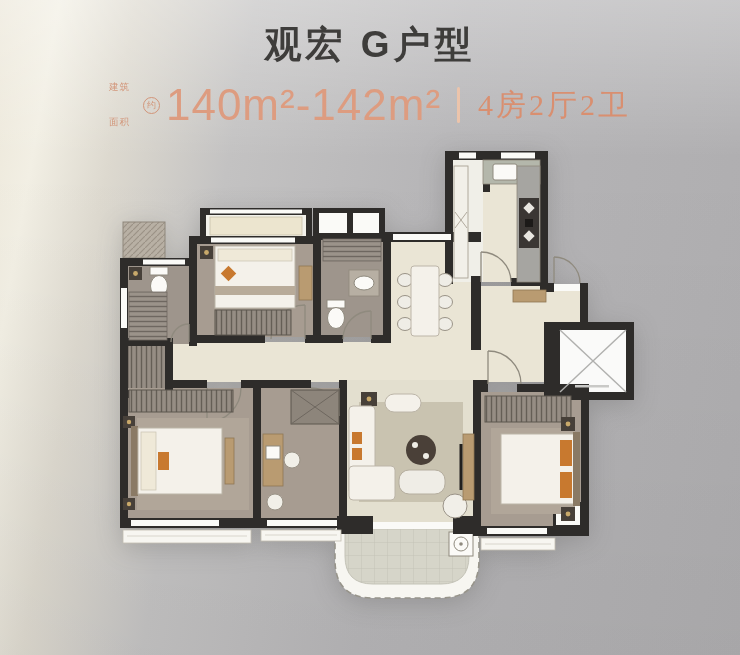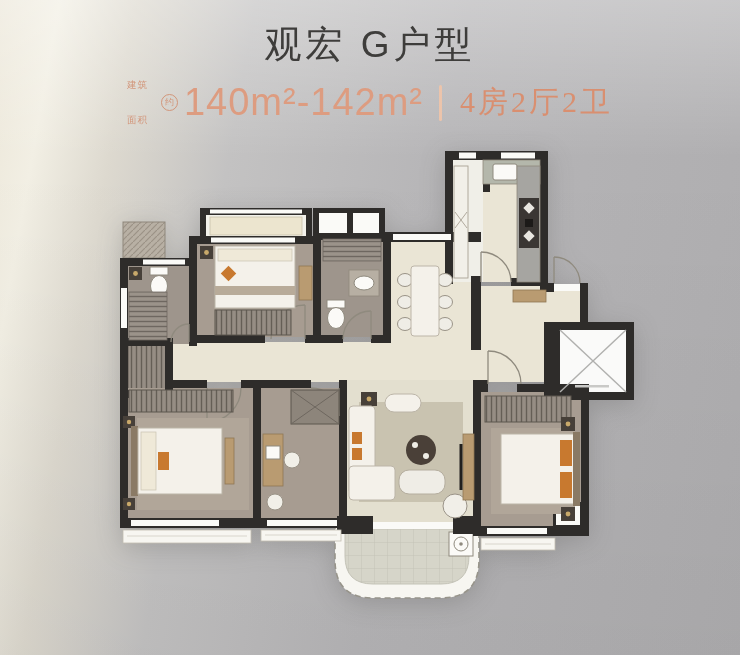--- a/index.html
+++ b/index.html
@@ -7,31 +7,31 @@
   .stage{
     position:relative;width:740px;height:655px;overflow:hidden;
     background:linear-gradient(100deg,#ece7d9 0%,#f2efe4 7%,#ddd9cf 16%,#c3c2c2 30%,#b6b5b7 55%,#aeadaf 100%);
   }
   .stage::before{
     content:"";position:absolute;inset:0;pointer-events:none;
     background:linear-gradient(180deg,rgba(255,255,255,.32) 0%,rgba(255,255,255,0) 24%,rgba(0,0,0,.04) 100%);
   }
   .title{
     position:absolute;top:20px;left:0;width:100%;text-align:center;margin:0;
-    font-size:37px;font-weight:400;letter-spacing:4px;color:#3e3d3b;
+    font-size:37px;font-weight:700;letter-spacing:4px;color:#3e3d3b;
   }
   .specs{
     position:absolute;top:80px;left:0;width:100%;
     display:flex;justify-content:center;align-items:center;
   }
   .area-label{display:flex;flex-direction:column;justify-content:center;line-height:1.12;
     font-size:9.5px;color:#d29579;letter-spacing:1px;margin-right:13px;gap:24px;}
   .approx-badge{width:15px;height:15px;border:1px solid #d29579;border-radius:50%;
     font-size:9px;color:#d29579;display:flex;align-items:center;justify-content:center;margin-right:6px;}
-  .area-value{font-size:38px;color:#dd9c80;letter-spacing:1px;}
+  .area-value{font-size:44px;color:#dd9c80;letter-spacing:1px;}
   .spec-divider{width:3px;height:36px;background:#ecc4ab;border-radius:2px;margin:0 18px 0 16px;}
   .rooms-value{font-size:30px;color:#d98f70;letter-spacing:3px;font-family:Liberation Serif, serif;}
   .plan{position:absolute;left:115px;top:140px;filter:drop-shadow(0 5px 12px rgba(60,58,54,.22));}
   .wall{fill:#2e2c2a;}
   .win{fill:#fafaf7;}
   .floor-cream{fill:#eae5d5;}
   .floor-taupe{fill:#a79c91;}
   .floor-bath{fill:#9e958c;}
   .floor-living{fill:#e3dfcf;}
   .furn-white{fill:#f4f1ea;stroke:#bcb5a8;stroke-width:1;}

